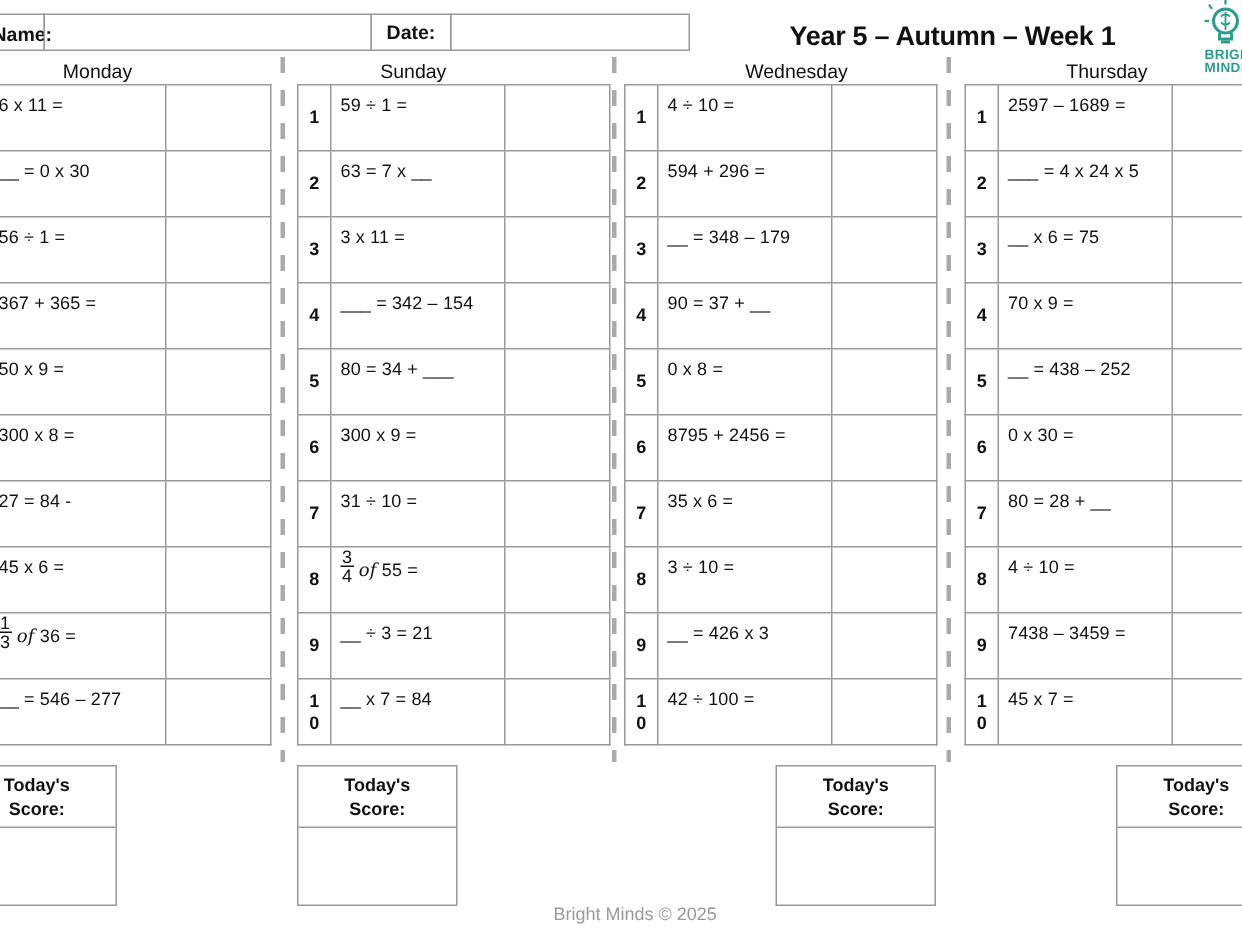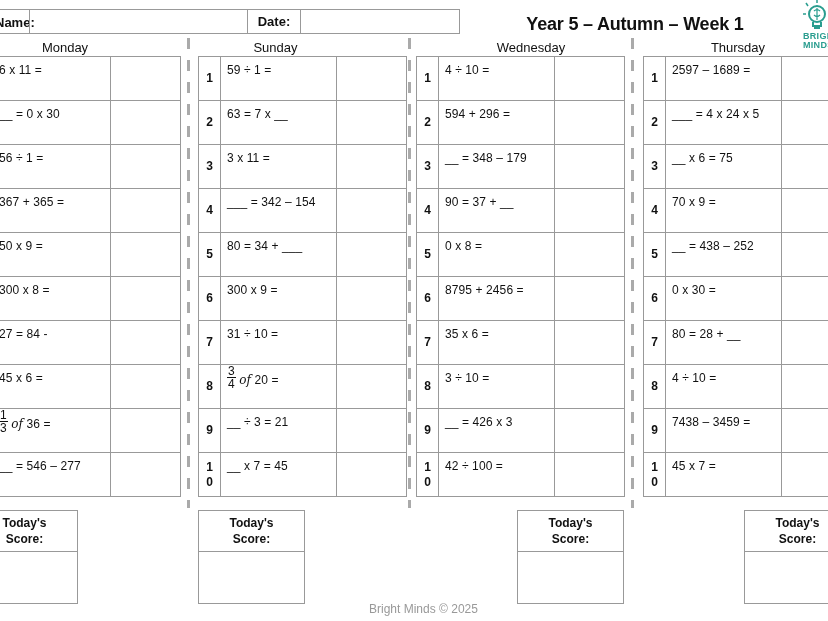--- a/index.html
+++ b/index.html
@@ -159,31 +159,31 @@
         <td class="q">300 x 9 =</td>
         <td class="ans"></td>
       </tr>
       <tr>
         <td class="num">7</td>
         <td class="q">31 ÷ 10 =</td>
         <td class="ans"></td>
       </tr>
       <tr>
         <td class="num">8</td>
-        <td class="q" style="padding-top: 14px;"><span class="frac"><span class="n">3</span><span class="d">4</span></span> <span class="of">of</span> <span>20 =</span></td>
+        <td class="q" style="padding-top: 14px;"><span class="frac"><span class="n">3</span><span class="d">4</span></span> <span class="of">of</span> <span>55 =</span></td>
         <td class="ans"></td>
       </tr>
       <tr>
         <td class="num">9</td>
         <td class="q">__ ÷ 3 = 21</td>
         <td class="ans"></td>
       </tr>
       <tr>
         <td class="num">1<br>0</td>
-        <td class="q">__ x 7 = 45</td>
+        <td class="q">__ x 7 = 84</td>
         <td class="ans"></td>
       </tr>
     </tbody>
 </table>
 
 <table class="qt" style="left:416px;top:56px;width:208px">
   <colgroup>
       <col style="width:22px">
       <col style="width:116px">
       <col style="width:70px">

